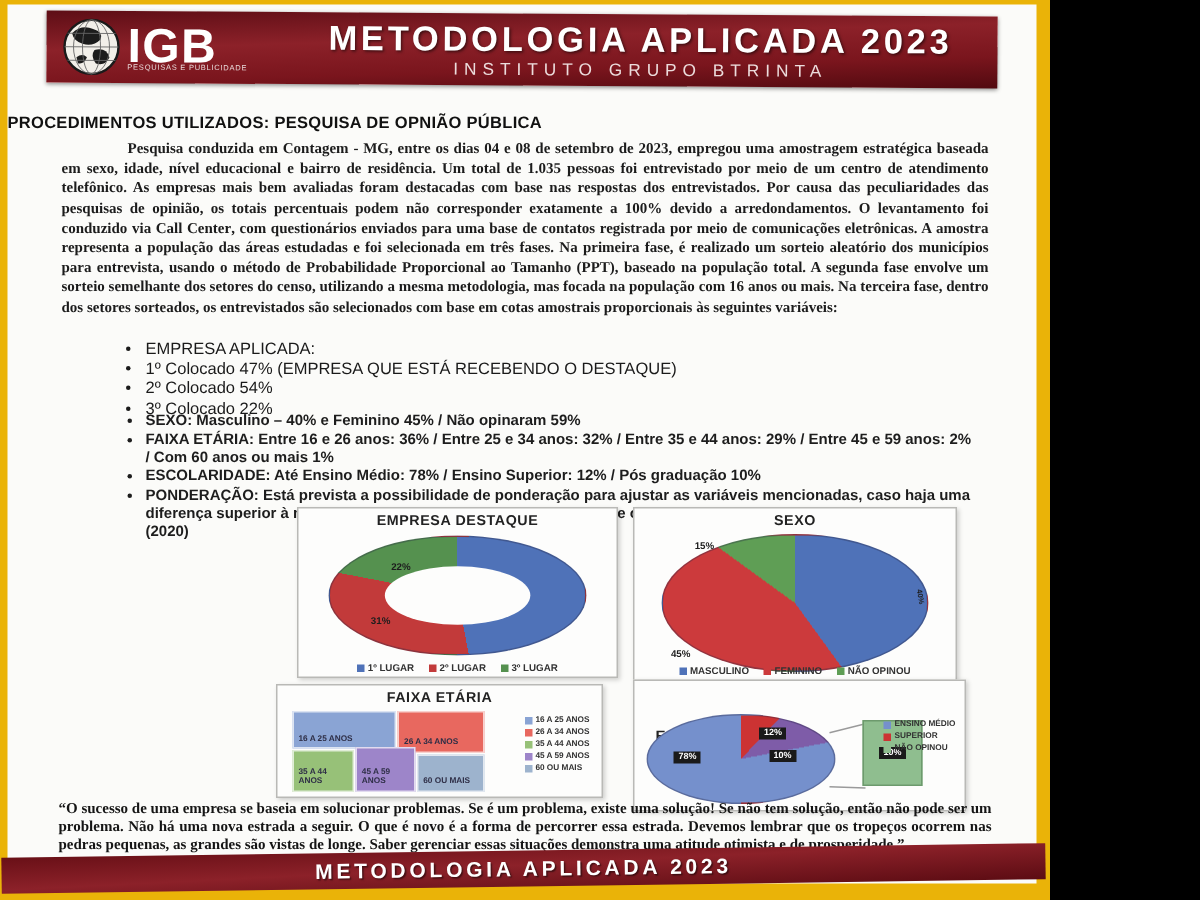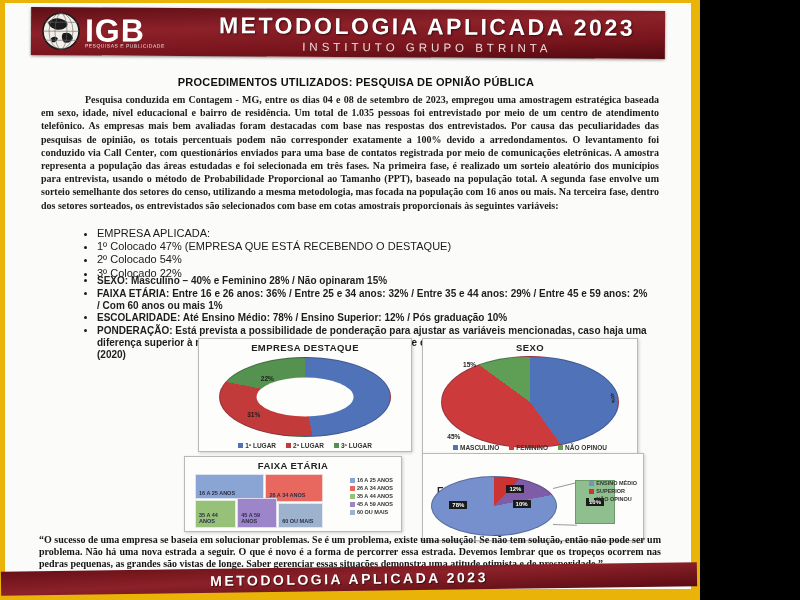--- a/index.html
+++ b/index.html
@@ -16,22 +16,22 @@
   .logo-wrap { display:flex; align-items:center; gap:4px; padding-left:10px; width:190px; }
   .globe { width:40px; height:40px; flex:0 0 auto; }
   .logo-txt { color:#fff; font-weight:bold; font-size:32px; line-height:30px; letter-spacing:1px; }
   .logo-tag { color:#e9d9d9; font-size:5px; letter-spacing:.5px; margin-top:-3px; }
   .banner-titles { flex:1; text-align:center; padding-right:30px; }
   .banner-title { color:#fff; font-weight:bold; font-size:23px; letter-spacing:2.5px;
                   text-shadow:1px 1px 2px rgba(0,0,0,.55); white-space:nowrap; }
   .banner-sub { color:#ecdcdc; font-size:11.5px; letter-spacing:4px; margin-top:1px; }
 
   
-  .doc-heading { position:absolute; top:73px; left:0; right:0; text-align:center;
-                 font-size:11px; font-weight:bold; color:#111; letter-spacing:.2px;padding-left:16px; }
+  .doc-heading { position:absolute; top:73px; left:0; right:0; text-align:left;
+                 font-size:11px; font-weight:bold; color:#111; letter-spacing:.2px; }
   .paragraph { position:absolute; left:36px; right:32px; top:90px;
                font-family:"Liberation Serif", serif; font-size:10px; font-weight:600;
                color:#1c1c1c; text-align:justify; line-height:1.32; text-indent:44px; }
   .bullets1 { position:absolute; left:60px; top:224px; list-style:disc; padding-left:32px;
               font-size:11px; color:#1a1a1a; line-height:1.2; }
   .bullets2 { position:absolute; left:60px; top:272px; right:42px; list-style:disc; padding-left:32px;
               font-size:10px; font-weight:600; color:#1d1d1d; line-height:1.18; }
   .bullets2 li { margin-bottom:1px; }
 
   
@@ -124,21 +124,21 @@
     <div class="doc-heading">PROCEDIMENTOS UTILIZADOS: PESQUISA DE OPNIÃO PÚBLICA</div>
     <p class="paragraph"><span>Pesquisa conduzida em  Contagem - MG, entre os dias 04 e 08 </span><b>de setembro de 2023</b><span>, empregou uma amostragem estratégica baseada em sexo, idade, nível educacional e bairro de residência. Um total de 1.035 pessoas foi entrevistado por meio de um centro de atendimento telefônico. As empresas mais bem avaliadas foram destacadas com base nas respostas dos entrevistados. Por causa das peculiaridades das pesquisas de opinião, os totais percentuais podem não corresponder exatamente a 100% devido a arredondamentos. O levantamento foi conduzido via </span><b>Call Center</b><span>, com questionários enviados para uma base de contatos registrada por meio de comunicações eletrônicas. A amostra representa a população das áreas estudadas e foi selecionada em três fases. Na primeira fase, é realizado um sorteio aleatório dos municípios para entrevista, usando o método de </span><b>Probabilidade Proporcional ao Tamanho (PPT)</b><span>, baseado na população total. A segunda fase envolve um sorteio semelhante dos setores do censo, utilizando a mesma metodologia, mas focada na população com 16 anos ou mais. Na terceira fase, dentro dos setores sorteados, os entrevistados são selecionados com base em cotas amostrais proporcionais às seguintes variáveis:</span></p>
 
     <ul class="bullets1">
       <li>EMPRESA APLICADA:</li>
       <li>1º Colocado 47% (EMPRESA QUE ESTÁ RECEBENDO O DESTAQUE)</li>
       <li>2º Colocado 54%</li>
       <li>3º Colocado 22%</li>
     </ul>
     <ul class="bullets2">
-      <li>SEXO: Masculino – 40% e Feminino 28% / Não opinaram 15%</li>
+      <li>SEXO: Masculino – 40% e Feminino 45% / Não opinaram 59%</li>
       <li>FAIXA ETÁRIA: Entre 16 e 26 anos: 36% / Entre 25 e 34 anos: 32% / Entre 35 e 44 anos: 29% / Entre 45 e 59 anos: 2% / Com 60 anos ou mais 1%</li>
       <li>ESCOLARIDADE: Até Ensino Médio: 78% / Ensino Superior: 12% / Pós graduação 10%</li>
       <li>PONDERAÇÃO: Está prevista a possibilidade de ponderação para ajustar as variáveis mencionadas, caso haja uma diferença superior à margem de erro da pesquisa entre a amostra e os dados coletados. Fonte de dados: IBGE (2020)</li>
     </ul>
 
     <div class="panel p-empresa">
       <h3>EMPRESA DESTAQUE</h3>
       <div class="pie donut-pie" style="background: conic-gradient(rgb(79, 114, 184) 0deg, rgb(79, 114, 184) 169.2deg, rgb(194, 58, 58) 169.2deg, rgb(194, 58, 58) 280.8deg, rgb(85, 145, 79) 280.8deg, rgb(85, 145, 79) 360deg);">
         <div class="hole"></div>
         <span class="pct" style="left:24%;top:22%;">22%</span>

